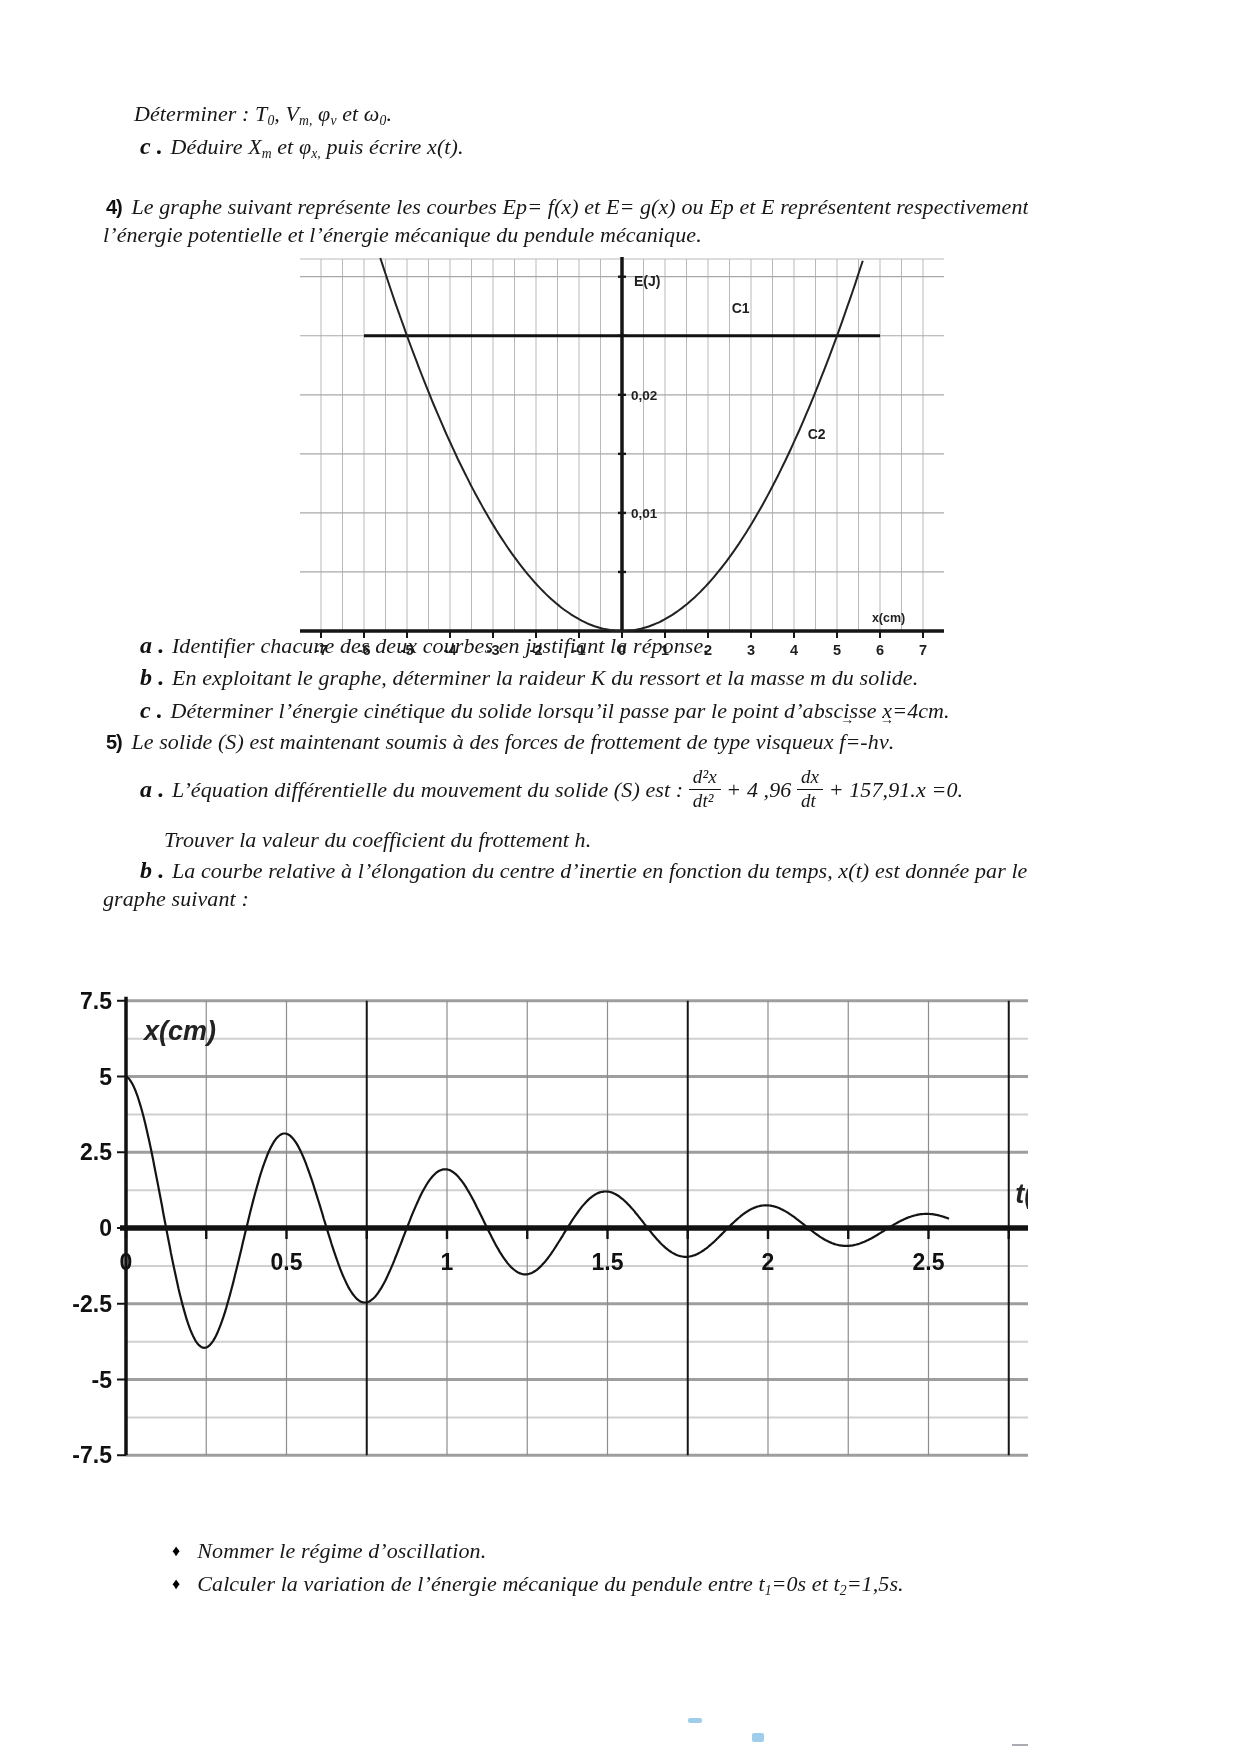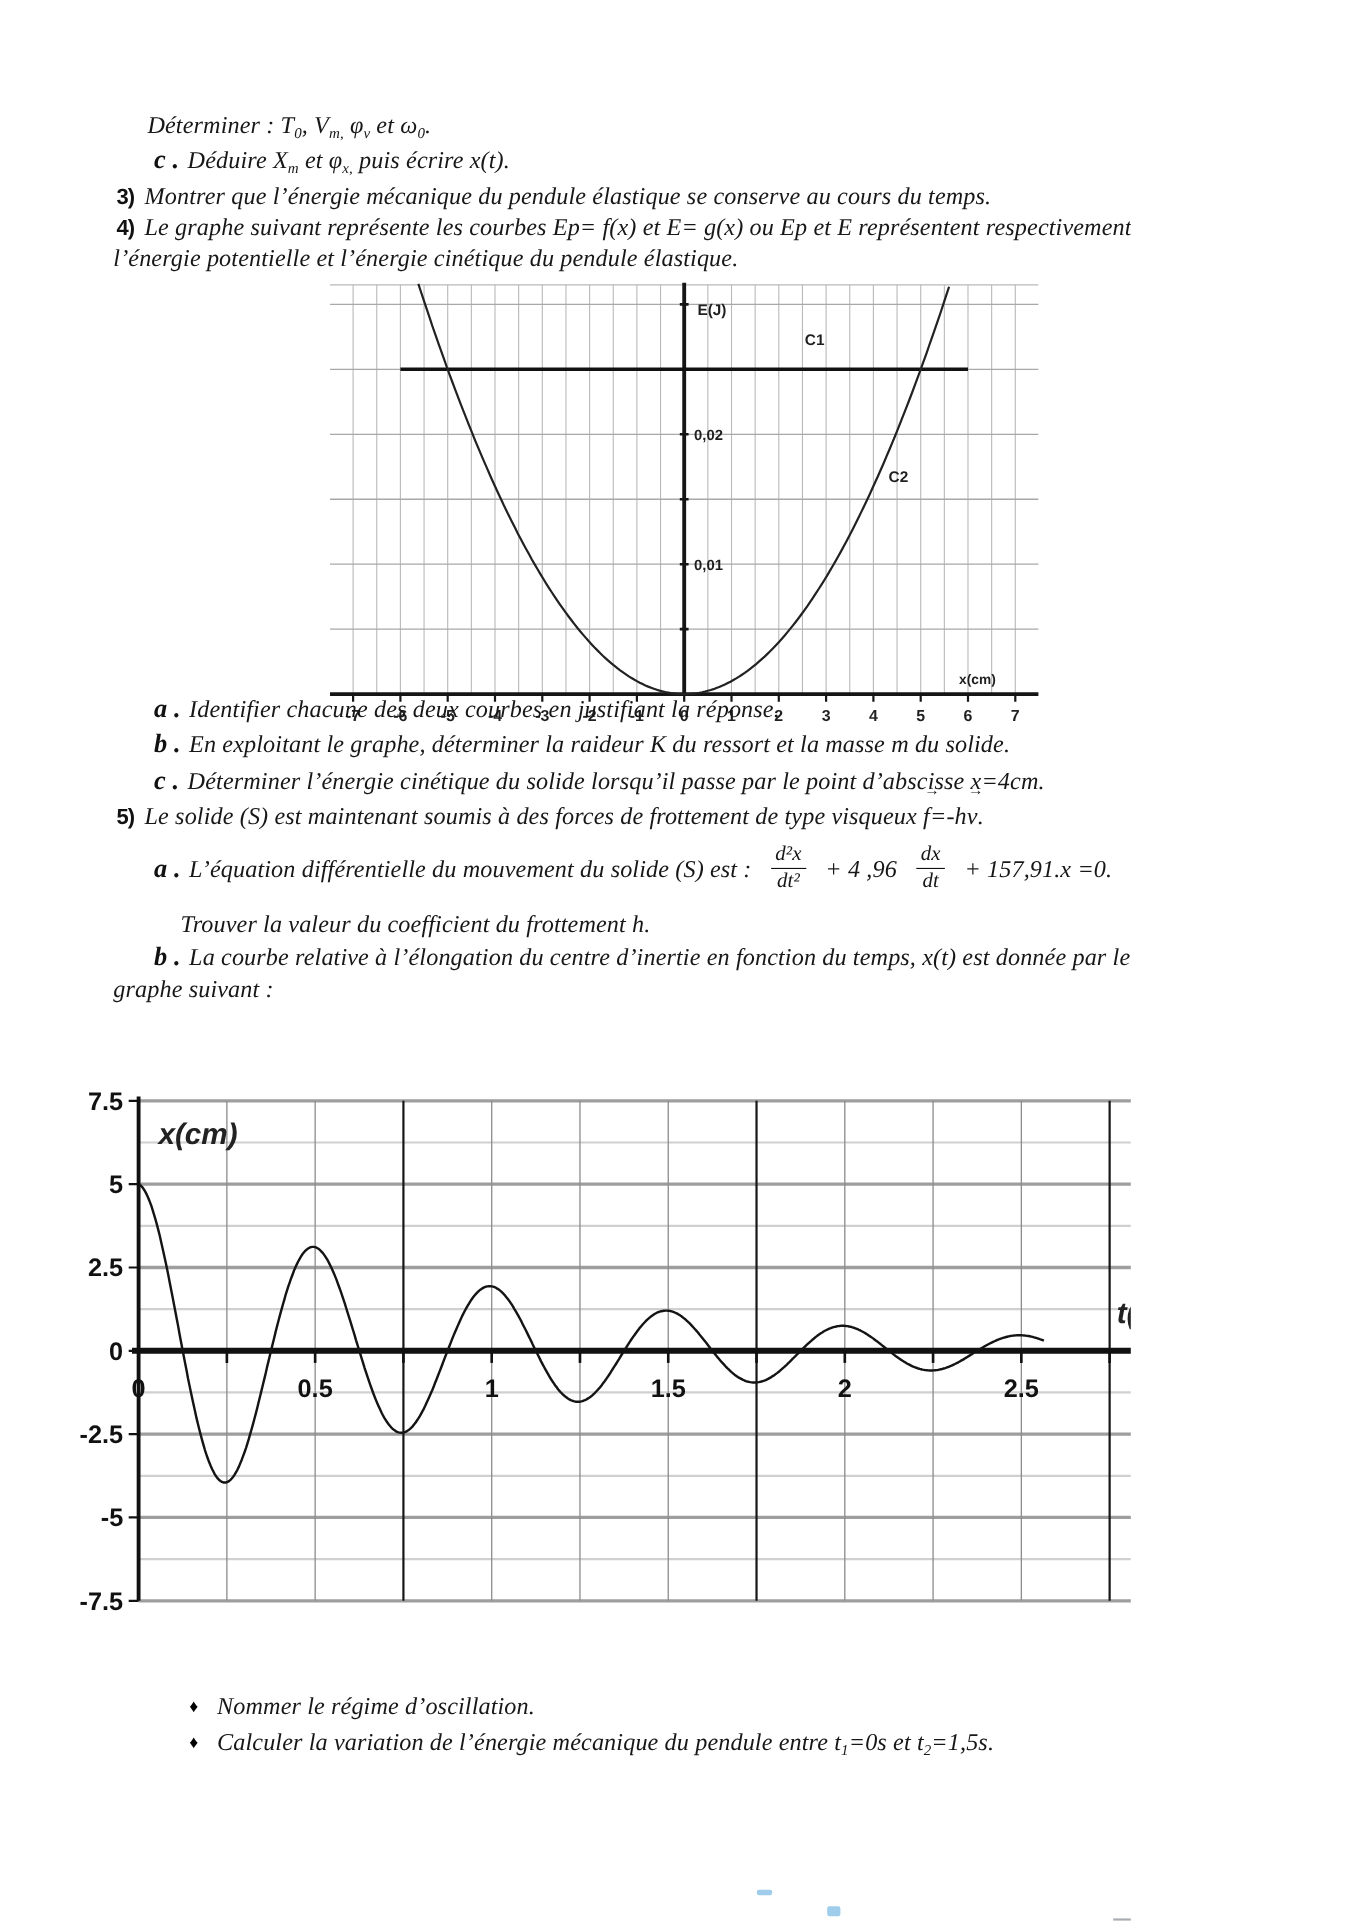--- a/index.html
+++ b/index.html
@@ -4,22 +4,22 @@
 <style>
   html,body{margin:0;padding:0;background:#ffffff;}
   .page{position:relative;width:1028px;height:1754px;background:#ffffff;overflow:hidden;}
   .tl{position:absolute;white-space:nowrap;font-family:"Liberation Serif",serif;
       font-style:italic;font-size:22px;color:#171717;letter-spacing:.1px;}
   .mknum{font-weight:bold;font-style:normal;font-family:"Liberation Sans",sans-serif;
       font-size:20px;letter-spacing:-1px;margin-right:4px;color:#111;}
   .mklet{font-weight:bold;font-style:italic;font-family:"Liberation Serif",serif;
       font-size:24px;margin-right:2px;color:#111;}
   .sub{font-size:.62em;position:relative;top:.3em;}
-  .frac{display:inline-block;vertical-align:middle;text-align:center;line-height:1.08;
-      font-size:19px;position:relative;top:-3px;margin:0 12px;}
+  .frac{display:inline-block;vertical-align:middle;line-height:1.08;
+      font-size:19px;position:relative;top:-3px;margin:0 0;}
   .frac .num{display:block;border-bottom:1.5px solid #111;padding:0 4px 1px;}
   .frac .den{display:block;padding:1px 4px 0;}
   .vec{position:relative;display:inline-block;font-style:italic;}
   .vec .arr{position:absolute;left:1px;top:-17px;font-size:14px;font-style:normal;
       letter-spacing:0;color:#111;}
   .chart{position:absolute;}
   .bl{position:absolute;display:flex;align-items:baseline;gap:17px;}
   .bl .dia{font-style:normal;font-size:16px;color:#000;position:relative;top:-2px;}
   .smudge{position:absolute;background:#8ec4e8;border-radius:2px;opacity:.85;}
   .footer-line{position:absolute;height:2px;background:#a9adb3;}
@@ -27,25 +27,24 @@
 </style>
 </head>
 <body>
 
 <div class="page">
 
   <div class="tl" style="left:134px;top:101px"><span>Déterminer : T</span><span class="sub">0</span><span>, V</span><span class="sub">m,</span><span> φ</span><span class="sub">v</span><span> et ω</span><span class="sub">0</span><span>.</span></div>
 
   <div class="tl" style="left:140px;top:133px"><span class="mklet">c .</span><span> Déduire X</span><span class="sub">m</span><span> et φ</span><span class="sub">x,</span><span> puis écrire x(t).</span></div>
 
-  <div class="tl" style="left:106px;top:165px"><span class="mknum">3)</span><span> Montrer que l’énergie mécanique du pendule élastique se conserve au cours du temps.</span></div>
 
   <div class="tl" style="left:106px;top:194px"><span class="mknum">4)</span><span> Le graphe suivant représente les courbes Ep= f(x) et E= g(x) ou Ep et E représentent respectivement</span></div>
 
-  <div class="tl" style="left:103px;top:222px"><span>l’énergie potentielle et l’énergie cinétique du pendule élastique.</span></div>
+  <div class="tl" style="left:103px;top:222px"><span>l’énergie potentielle et l’énergie mécanique du pendule mécanique.</span></div>
 
   <div class="chart" id="chart-energy" style="left:298px;top:251px;width:648px;height:442px"><svg viewBox="0 0 648 442" width="648" height="442">
         <g>
           <line x1="23" y1="8" x2="23" y2="380" stroke="#b9b9b9" stroke-width="1"></line>
           <line x1="44.5" y1="8" x2="44.5" y2="380" stroke="#b9b9b9" stroke-width="1"></line>
           <line x1="66" y1="8" x2="66" y2="380" stroke="#b9b9b9" stroke-width="1"></line>
           <line x1="87.5" y1="8" x2="87.5" y2="380" stroke="#b9b9b9" stroke-width="1"></line>
           <line x1="109" y1="8" x2="109" y2="380" stroke="#b9b9b9" stroke-width="1"></line>
           <line x1="130.5" y1="8" x2="130.5" y2="380" stroke="#b9b9b9" stroke-width="1"></line>
           <line x1="152" y1="8" x2="152" y2="380" stroke="#b9b9b9" stroke-width="1"></line>

